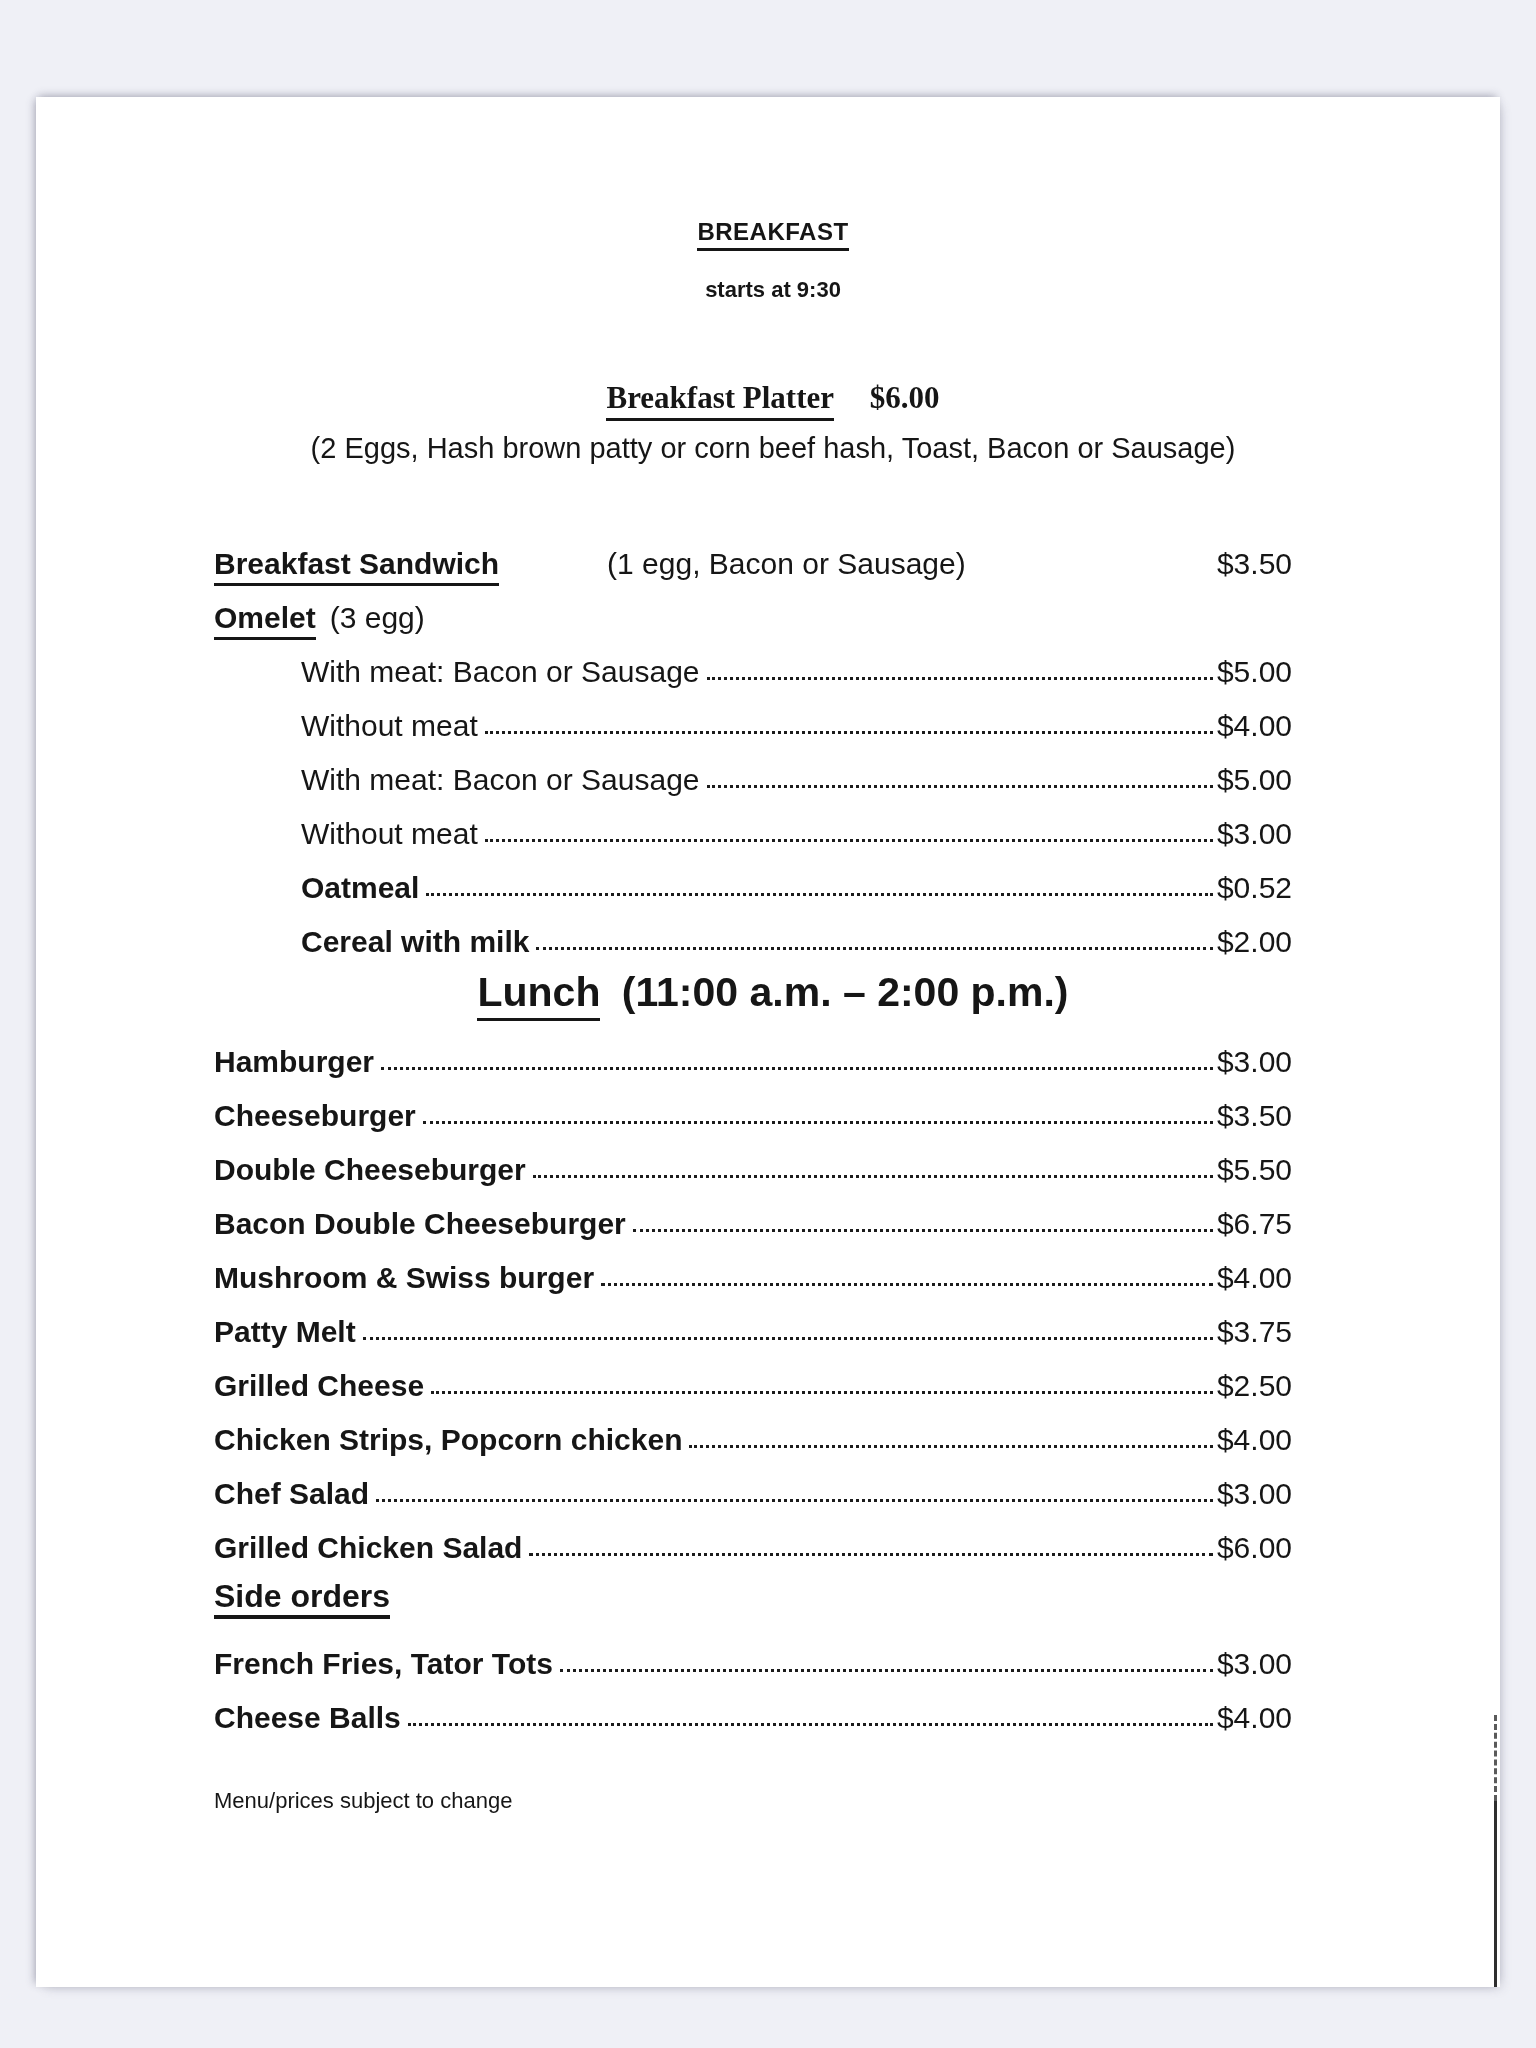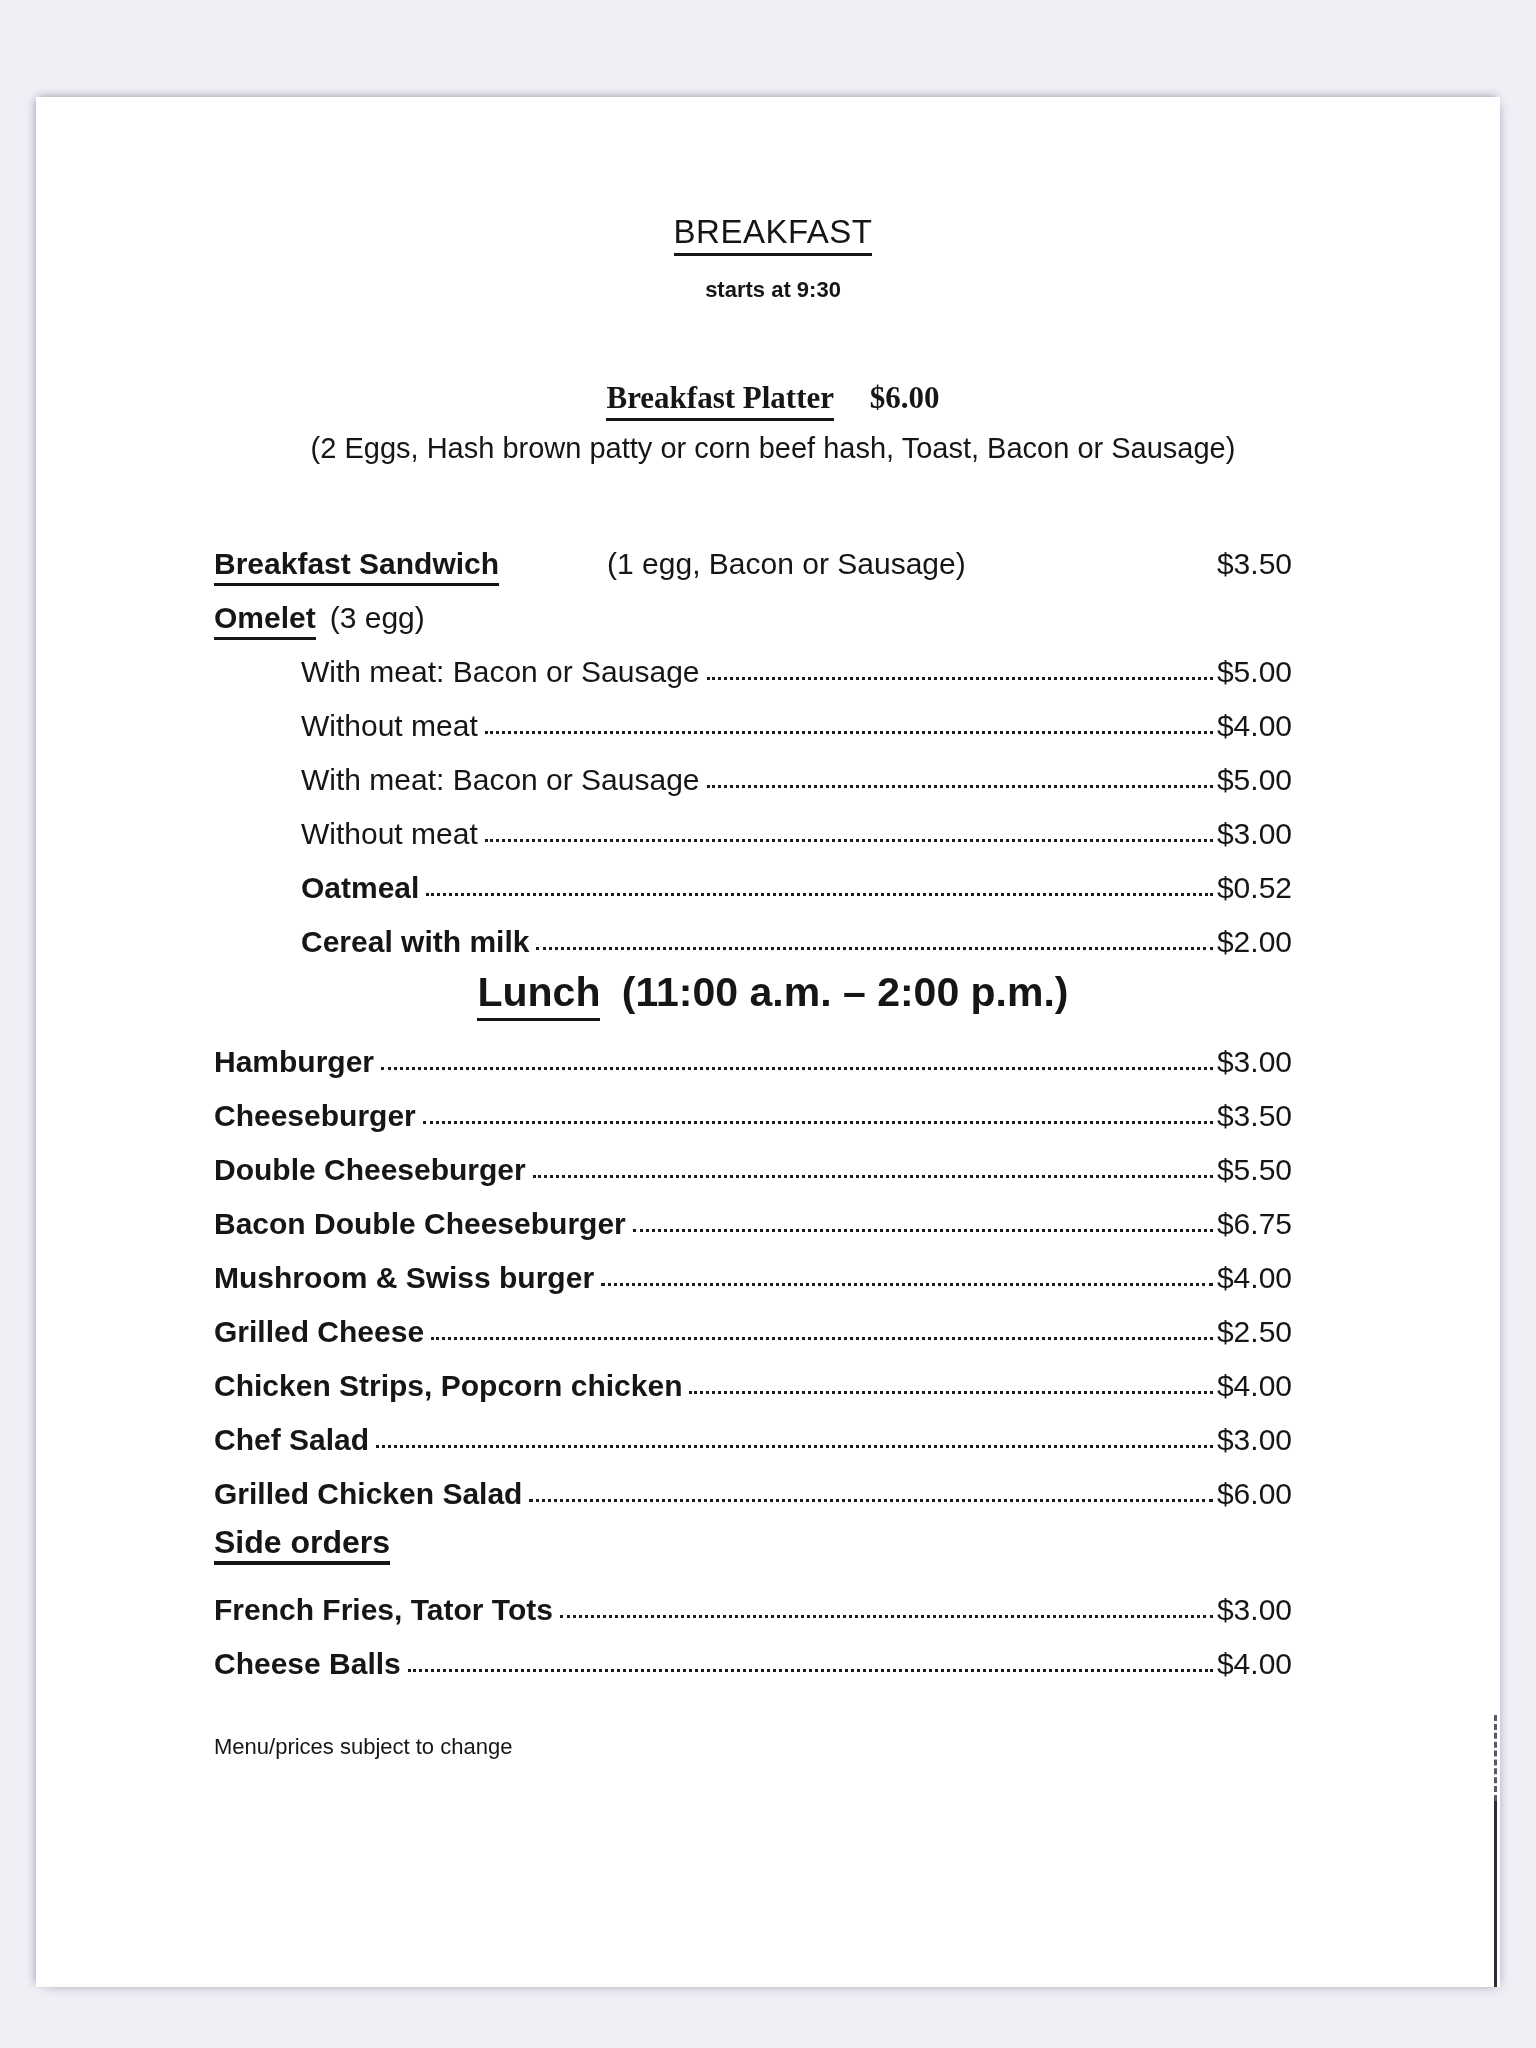--- a/index.html
+++ b/index.html
@@ -19,21 +19,21 @@
     background: #ffffff;
     box-shadow: -5px 0 8px -3px rgba(70,70,95,.30), 0 -5px 8px -3px rgba(70,70,95,.30), 5px 5px 10px -4px rgba(70,70,95,.22);
   }
   .content {
     padding: 112px 208px 0 178px;
   }
   .center { text-align: center; transform: translateX(20px); }
   .bold { font-weight: 700; }
   .u { border-bottom: 3px solid #161616; padding-bottom: 3px; }
 
-  .title   { font-size: 33px; font-weight: 400; line-height: 46px; letter-spacing: .5px; }
+  .title   { font-size: 24px; font-weight: 700; line-height: 46px; letter-spacing: .5px; }
   .subtitle{ font-size: 22px; font-weight: 700; line-height: 46px; margin-top: 12px; }
 
   .platter { font-size: 31px; line-height: 46px; margin-top: 62px; font-family: Liberation Serif, serif; }
   .platter .price-inline { margin-left: 28px; font-weight: 700; }
   .desc    { font-size: 29px; font-weight: 400; line-height: 50px; margin-top: 2px; }
 
   .row {
     display: flex; align-items: flex-end;
     height: 54px; font-size: 30px;
   }
@@ -161,20 +161,25 @@
       <span class="label">Bacon Double Cheeseburger</span>
       <span class="dots"></span>
       <span class="price">$6.75</span>
     </div>
     <div class="row">
       <span class="label">Mushroom &amp; Swiss burger</span>
       <span class="dots"></span>
       <span class="price">$4.00</span>
     </div>
     <div class="row">
+      <span class="label">Patty Melt</span>
+      <span class="dots"></span>
+      <span class="price">$3.75</span>
+    </div>
+    <div class="row">
       <span class="label">Grilled Cheese</span>
       <span class="dots"></span>
       <span class="price">$2.50</span>
     </div>
     <div class="row">
       <span class="label">Chicken Strips, Popcorn chicken</span>
       <span class="dots"></span>
       <span class="price">$4.00</span>
     </div>
     <div class="row">

